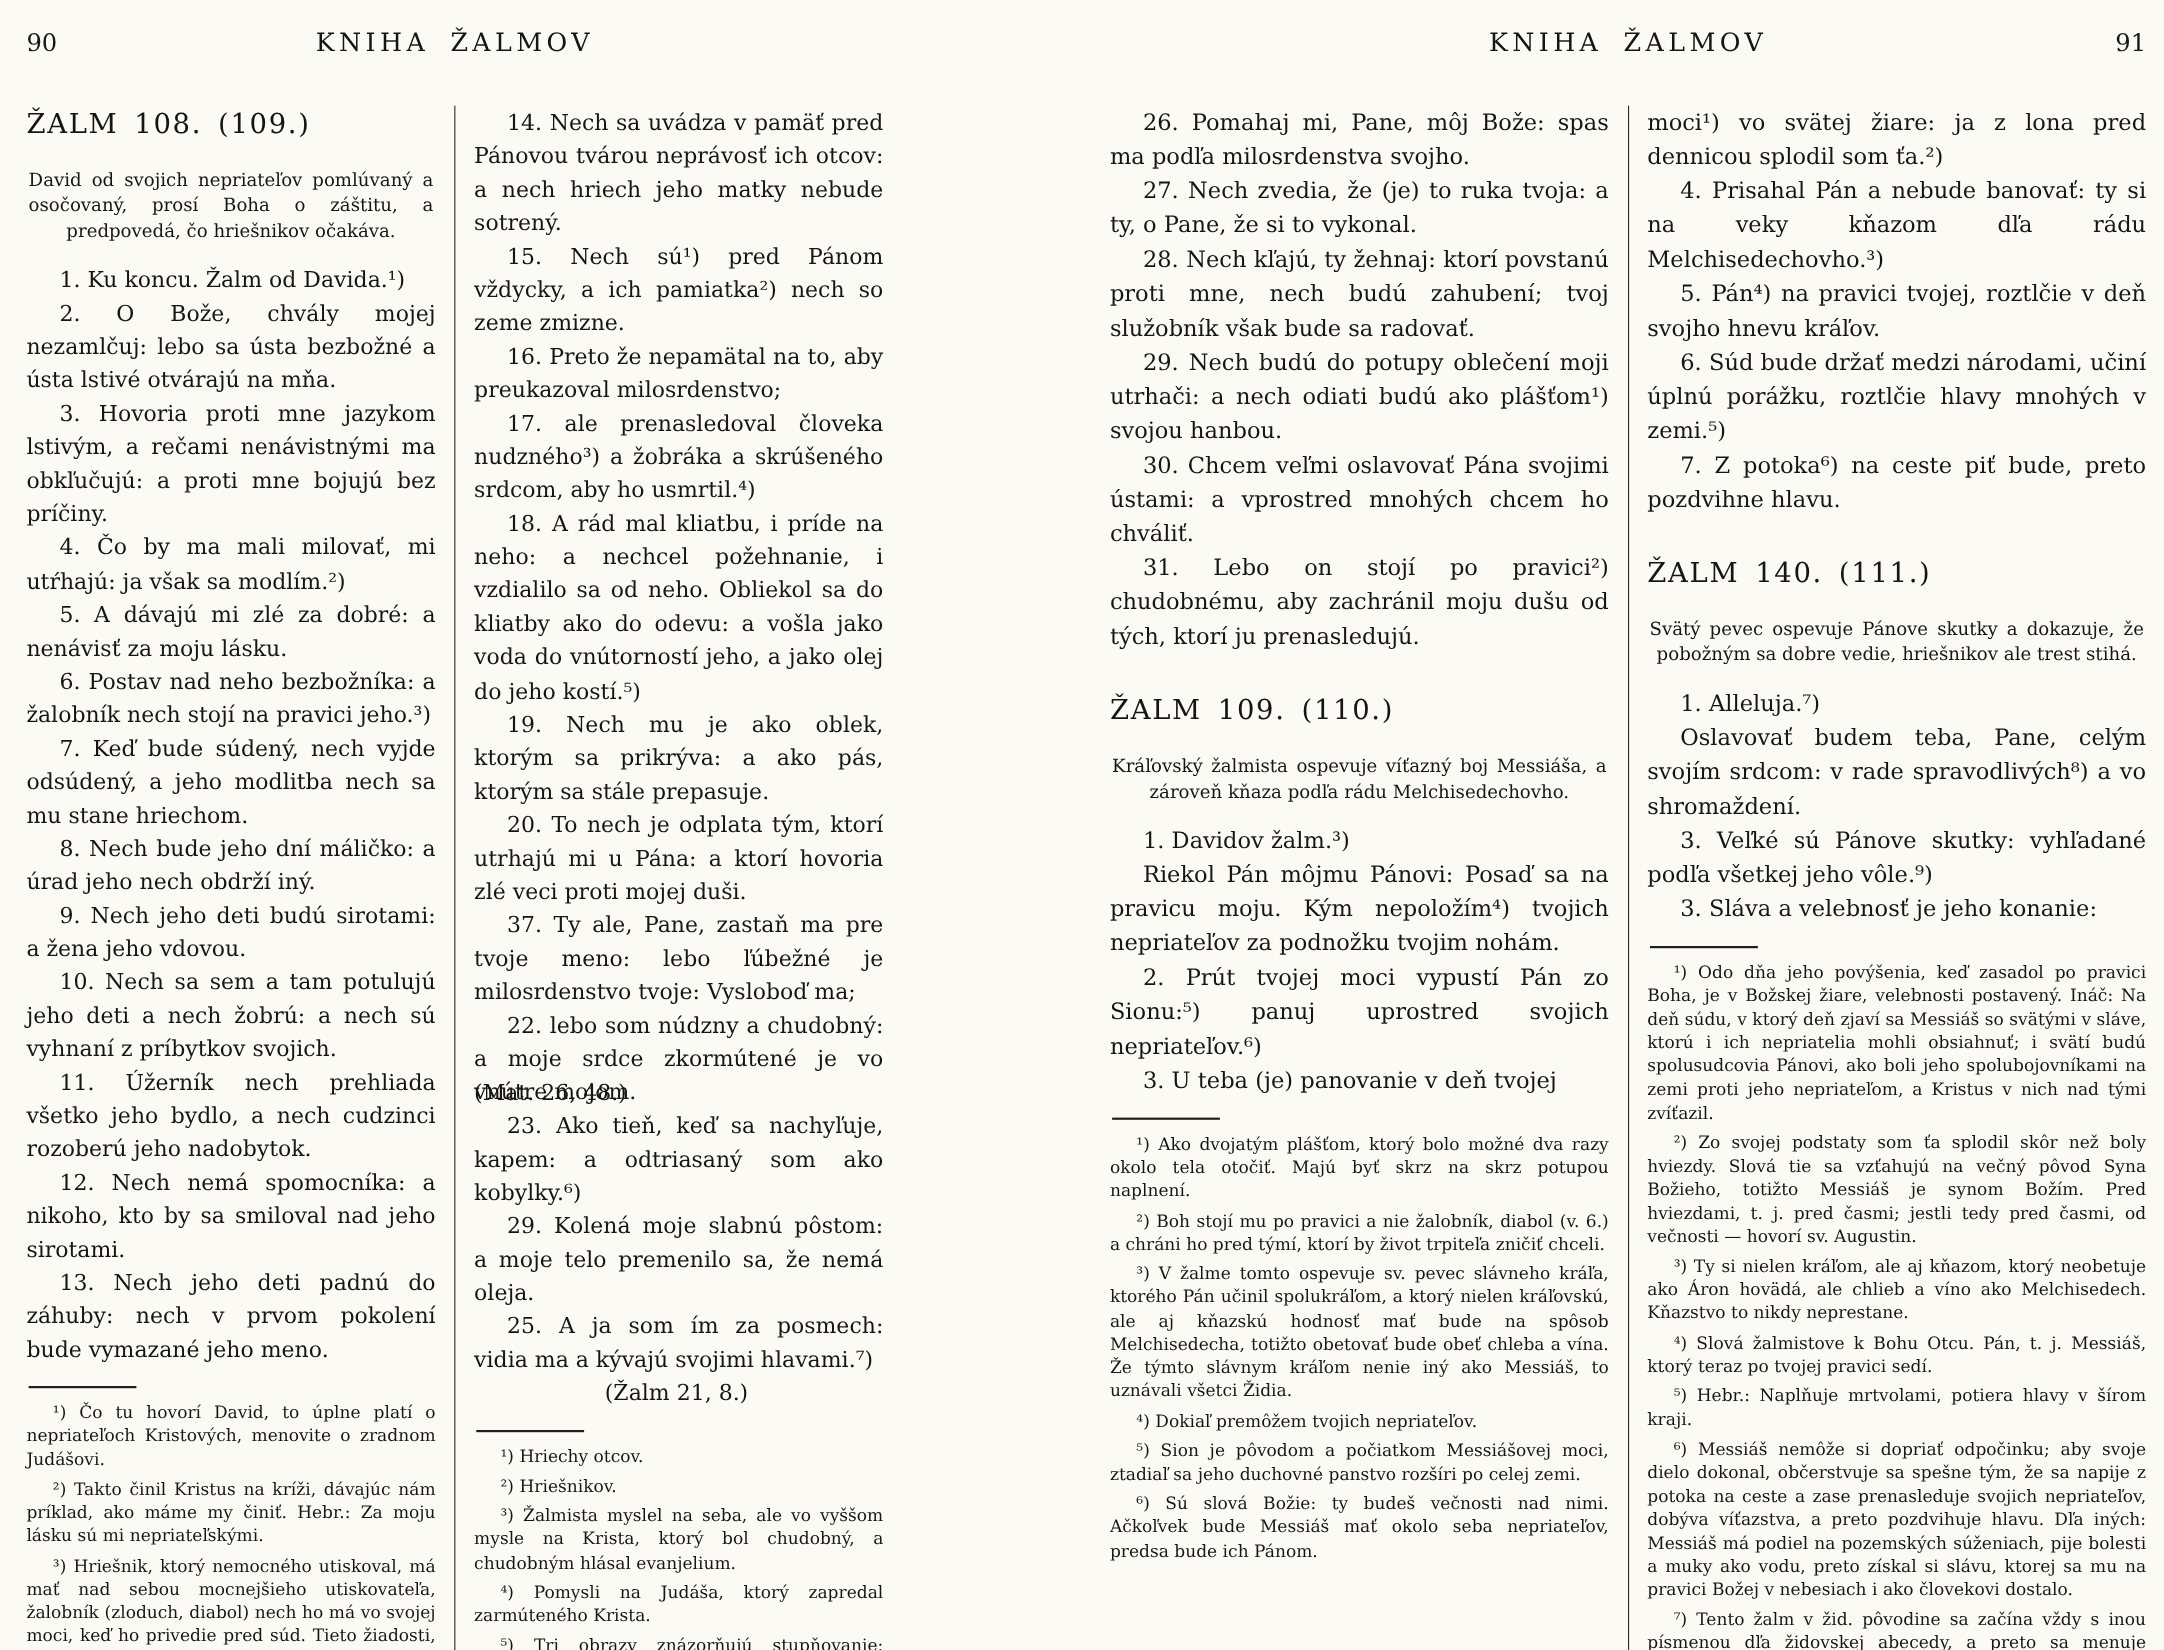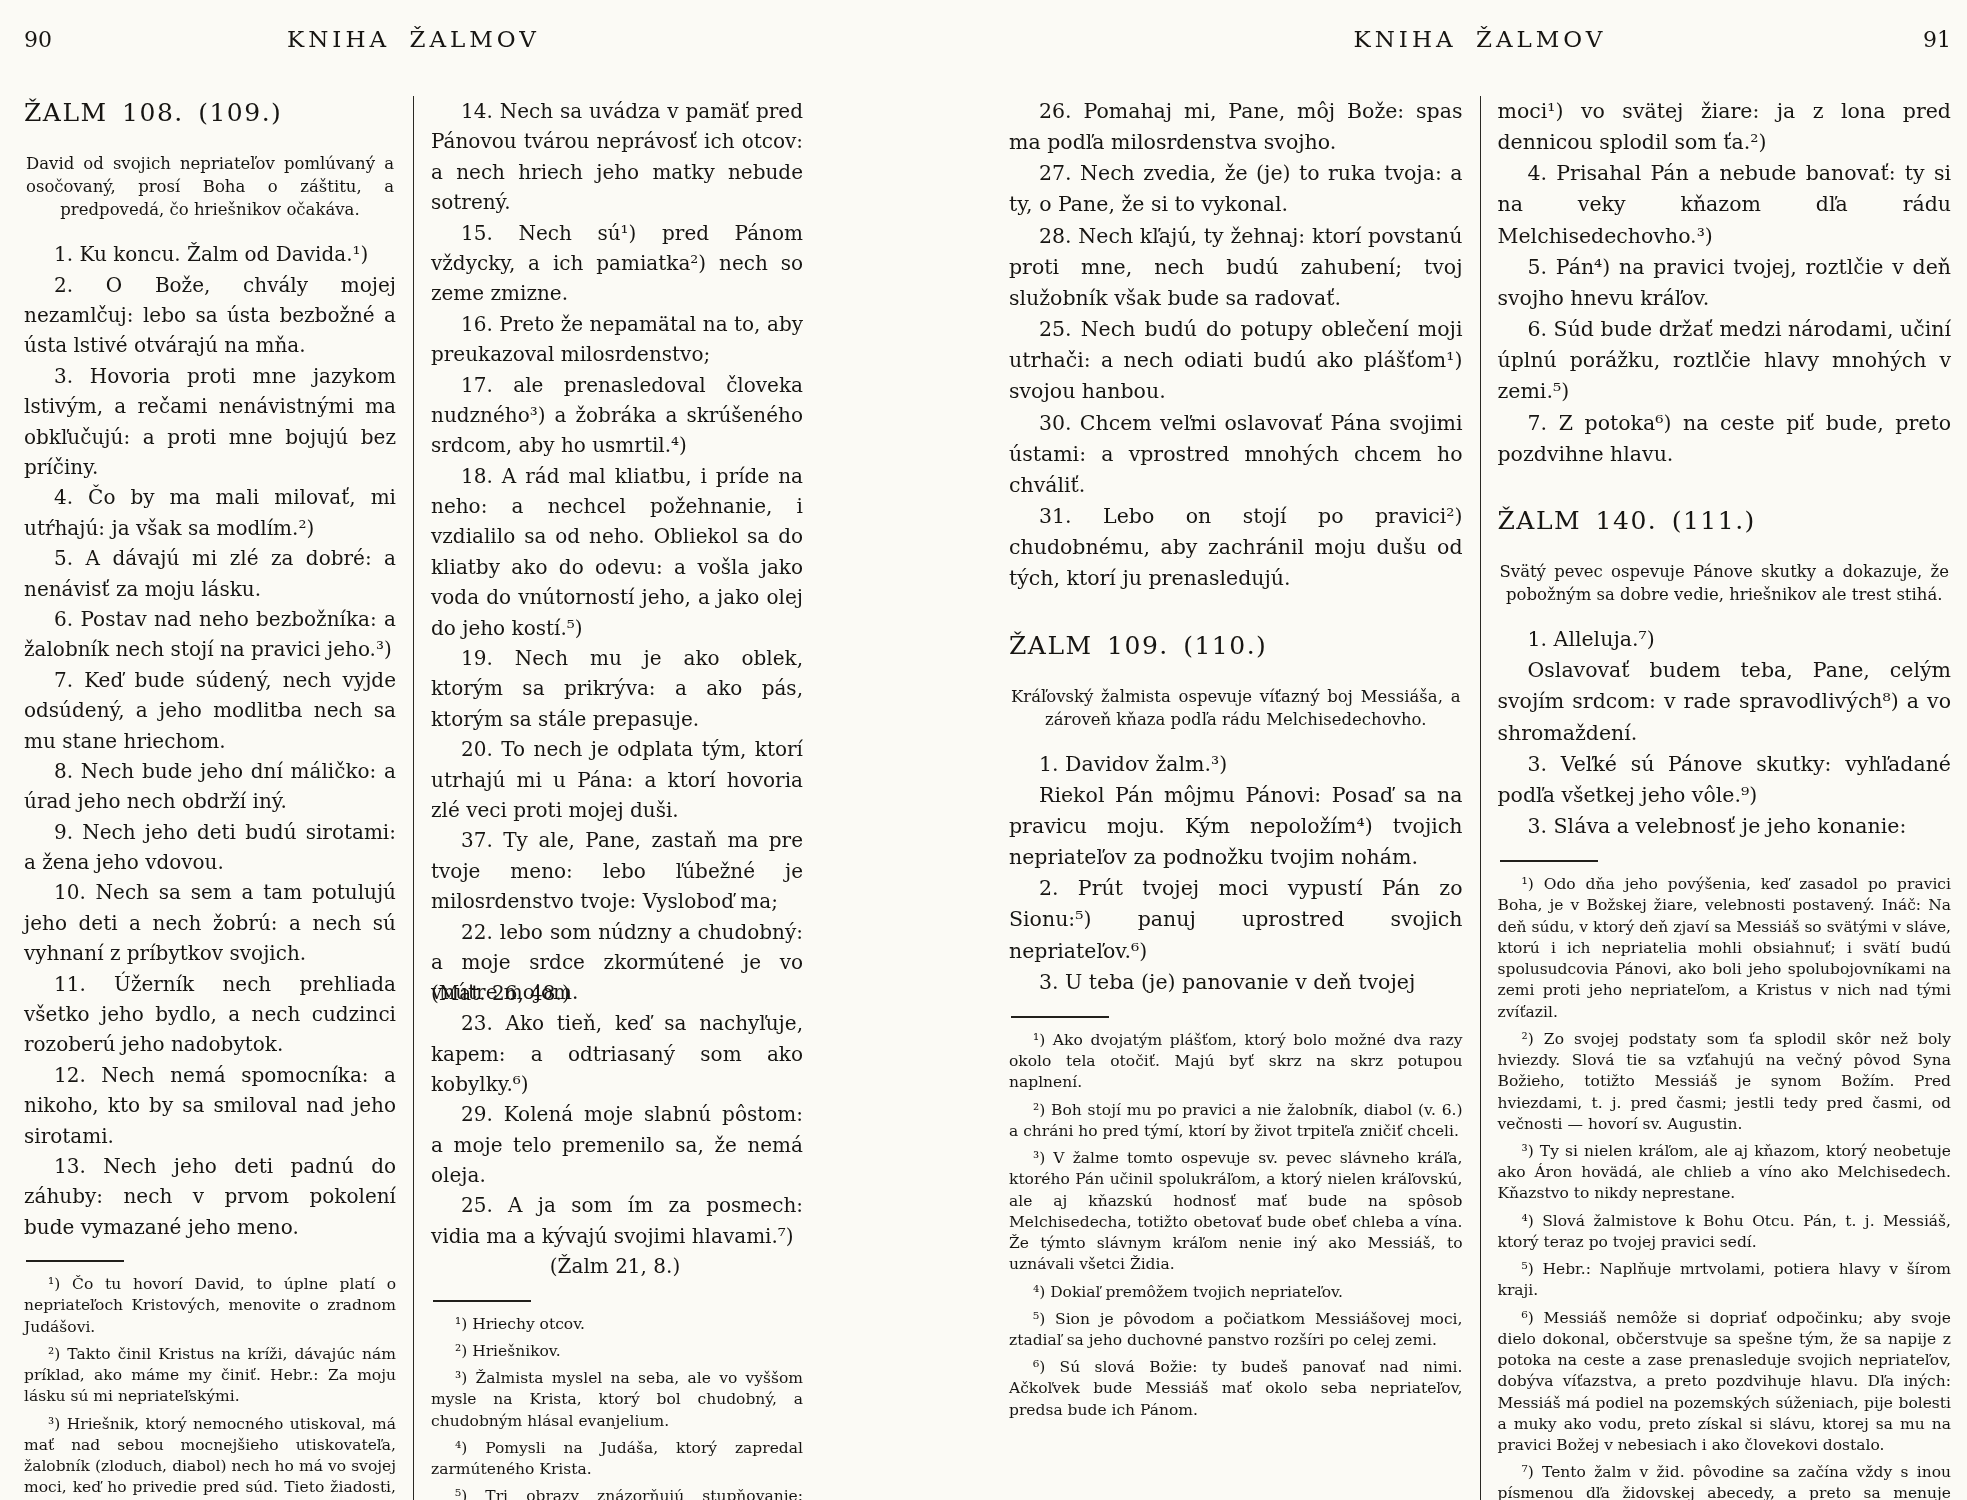--- a/index.html
+++ b/index.html
@@ -152,38 +152,38 @@
     <header class="page-header">
       <span class="running-title">KNIHA ŽALMOV</span>
       <span class="pageno pageno-right">91</span>
     </header>
     <div class="columns">
       <div class="col col-a">
         <div class="blocks">
             <p class="blk blk-verse">26. Pomahaj mi, Pane, môj Bože: spas ma podľa milosrdenstva svojho.</p>
             <p class="blk blk-verse">27. Nech zvedia, že (je) to ruka tvoja: a ty, o Pane, že si to vykonal.</p>
             <p class="blk blk-verse">28. Nech kľajú, ty žehnaj: ktorí povstanú proti mne, nech budú zahubení; tvoj služobník však bude sa radovať.</p>
-            <p class="blk blk-verse">25. Nech budú do potupy oblečení moji utrhači: a nech odiati budú ako plášťom¹) svojou hanbou.</p>
+            <p class="blk blk-verse">29. Nech budú do potupy oblečení moji utrhači: a nech odiati budú ako plášťom¹) svojou hanbou.</p>
             <p class="blk blk-verse">30. Chcem veľmi oslavovať Pána svojimi ústami: a vprostred mnohých chcem ho chváliť.</p>
             <p class="blk blk-verse">31. Lebo on stojí po pravici²) chudobnému, aby zachránil moju dušu od tých, ktorí ju prenasledujú.</p>
             <p class="blk blk-heading">ŽALM 109. (110.)</p>
             <p class="blk blk-intro">Kráľovský žalmista ospevuje víťazný boj Messiáša, a zároveň kňaza podľa rádu Melchisedechovho.</p>
             <p class="blk blk-verse">1. Davidov žalm.³)</p>
             <p class="blk blk-verse">Riekol Pán môjmu Pánovi: Posaď sa na pravicu moju. Kým nepoložím⁴) tvojich nepriateľov za podnožku tvojim nohám.</p>
             <p class="blk blk-verse">2. Prút tvojej moci vypustí Pán zo Sionu:⁵) panuj uprostred svojich nepriateľov.⁶)</p>
             <p class="blk blk-verse">3. U teba (je) panovanie v deň tvojej</p>
           </div>
         <div class="fn-rule"></div>
         <div class="footnotes">
             <p class="fn">¹) Ako dvojatým plášťom, ktorý bolo možné dva razy okolo tela otočiť. Majú byť skrz na skrz potupou naplnení.</p>
             <p class="fn">²) Boh stojí mu po pravici a nie žalobník, diabol (v. 6.) a chráni ho pred týmí, ktorí by život trpiteľa zničiť chceli.</p>
             <p class="fn">³) V žalme tomto ospevuje sv. pevec slávneho kráľa, ktorého Pán učinil spolukráľom, a ktorý nielen kráľovskú, ale aj kňazskú hodnosť mať bude na spôsob Melchisedecha, totižto obetovať bude obeť chleba a vína. Že týmto slávnym kráľom nenie iný ako Messiáš, to uznávali všetci Židia.</p>
             <p class="fn">⁴) Dokiaľ premôžem tvojich nepriateľov.</p>
             <p class="fn">⁵) Sion je pôvodom a počiatkom Messiášovej moci, ztadiaľ sa jeho duchovné panstvo rozšíri po celej zemi.</p>
-            <p class="fn">⁶) Sú slová Božie: ty budeš panovať nad nimi. Ačkoľvek bude Messiáš mať okolo seba nepriateľov, predsa bude ich Pánom.</p>
+            <p class="fn">⁶) Sú slová Božie: ty budeš večnosti nad nimi. Ačkoľvek bude Messiáš mať okolo seba nepriateľov, predsa bude ich Pánom.</p>
           </div>
       </div>
       <div class="col col-b">
         <div class="blocks">
             <p class="blk blk-verse-cont">moci¹) vo svätej žiare: ja z lona pred dennicou splodil som ťa.²)</p>
             <p class="blk blk-verse">4. Prisahal Pán a nebude banovať: ty si na veky kňazom dľa rádu Melchisedechovho.³)</p>
             <p class="blk blk-verse">5. Pán⁴) na pravici tvojej, roztlčie v deň svojho hnevu kráľov.</p>
             <p class="blk blk-verse">6. Súd bude držať medzi národami, učiní úplnú porážku, roztlčie hlavy mnohých v zemi.⁵)</p>
             <p class="blk blk-verse">7. Z potoka⁶) na ceste piť bude, preto pozdvihne hlavu.</p>
             <p class="blk blk-heading">ŽALM 140. (111.)</p>

